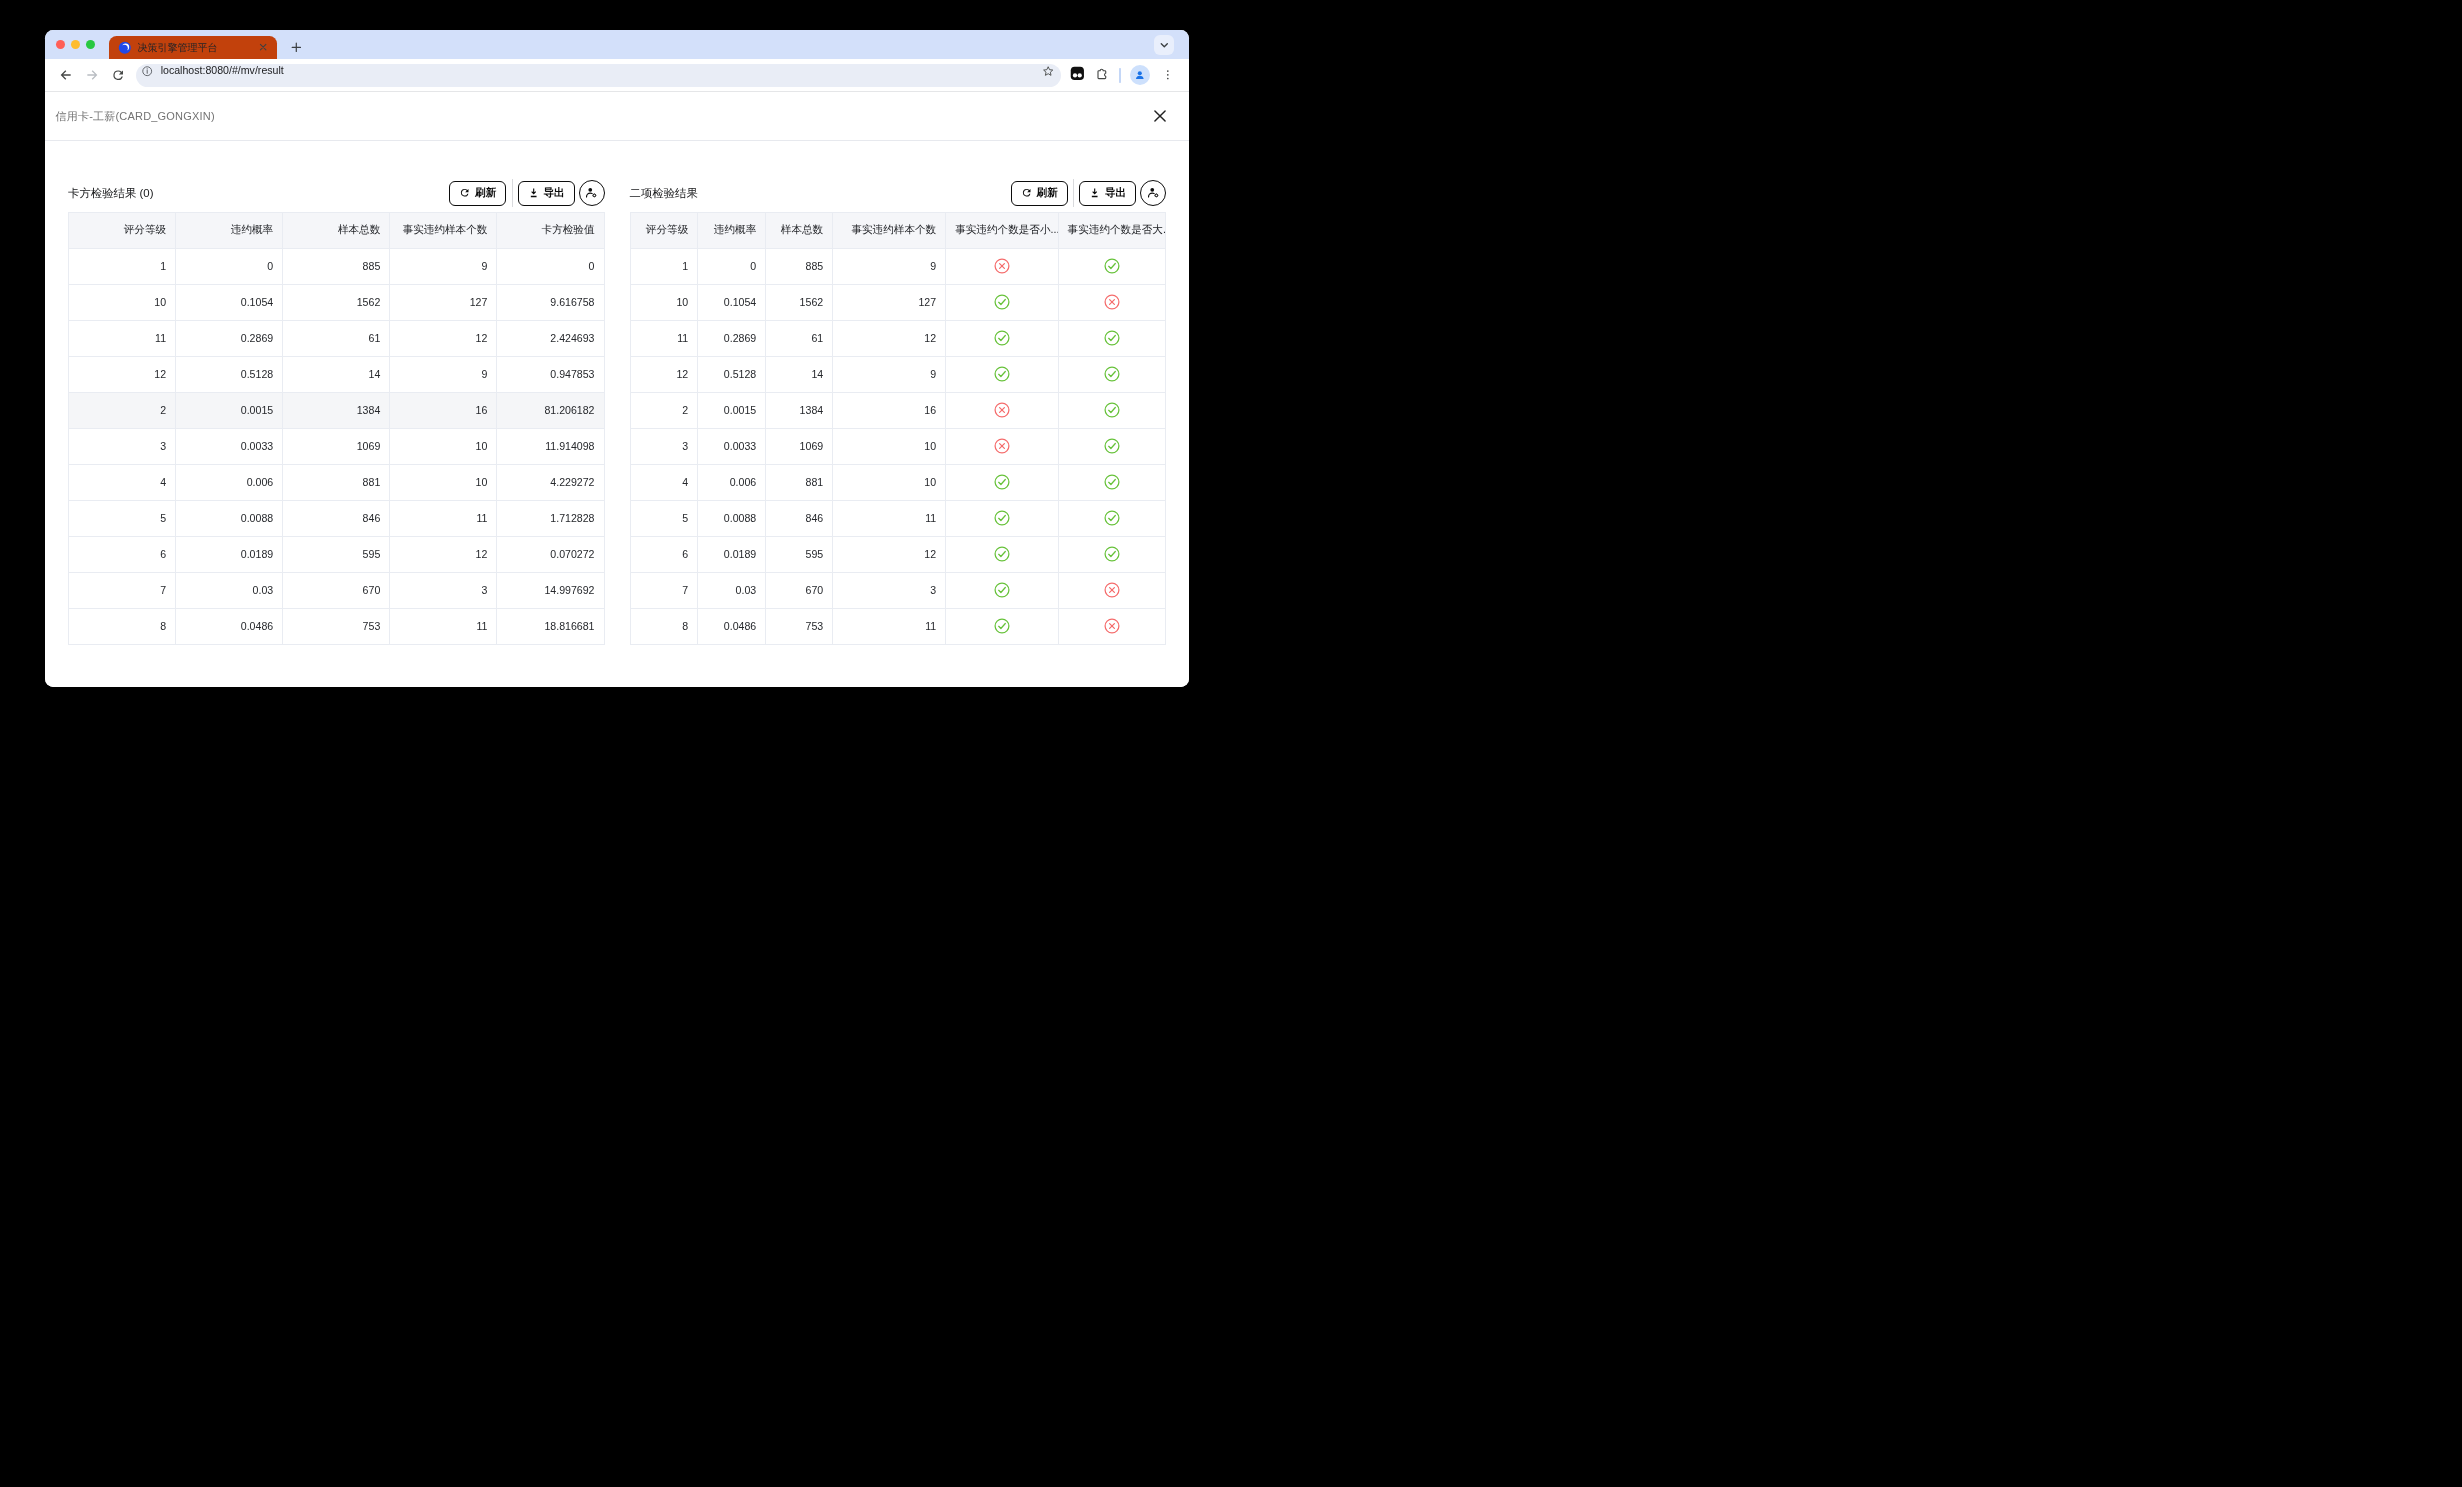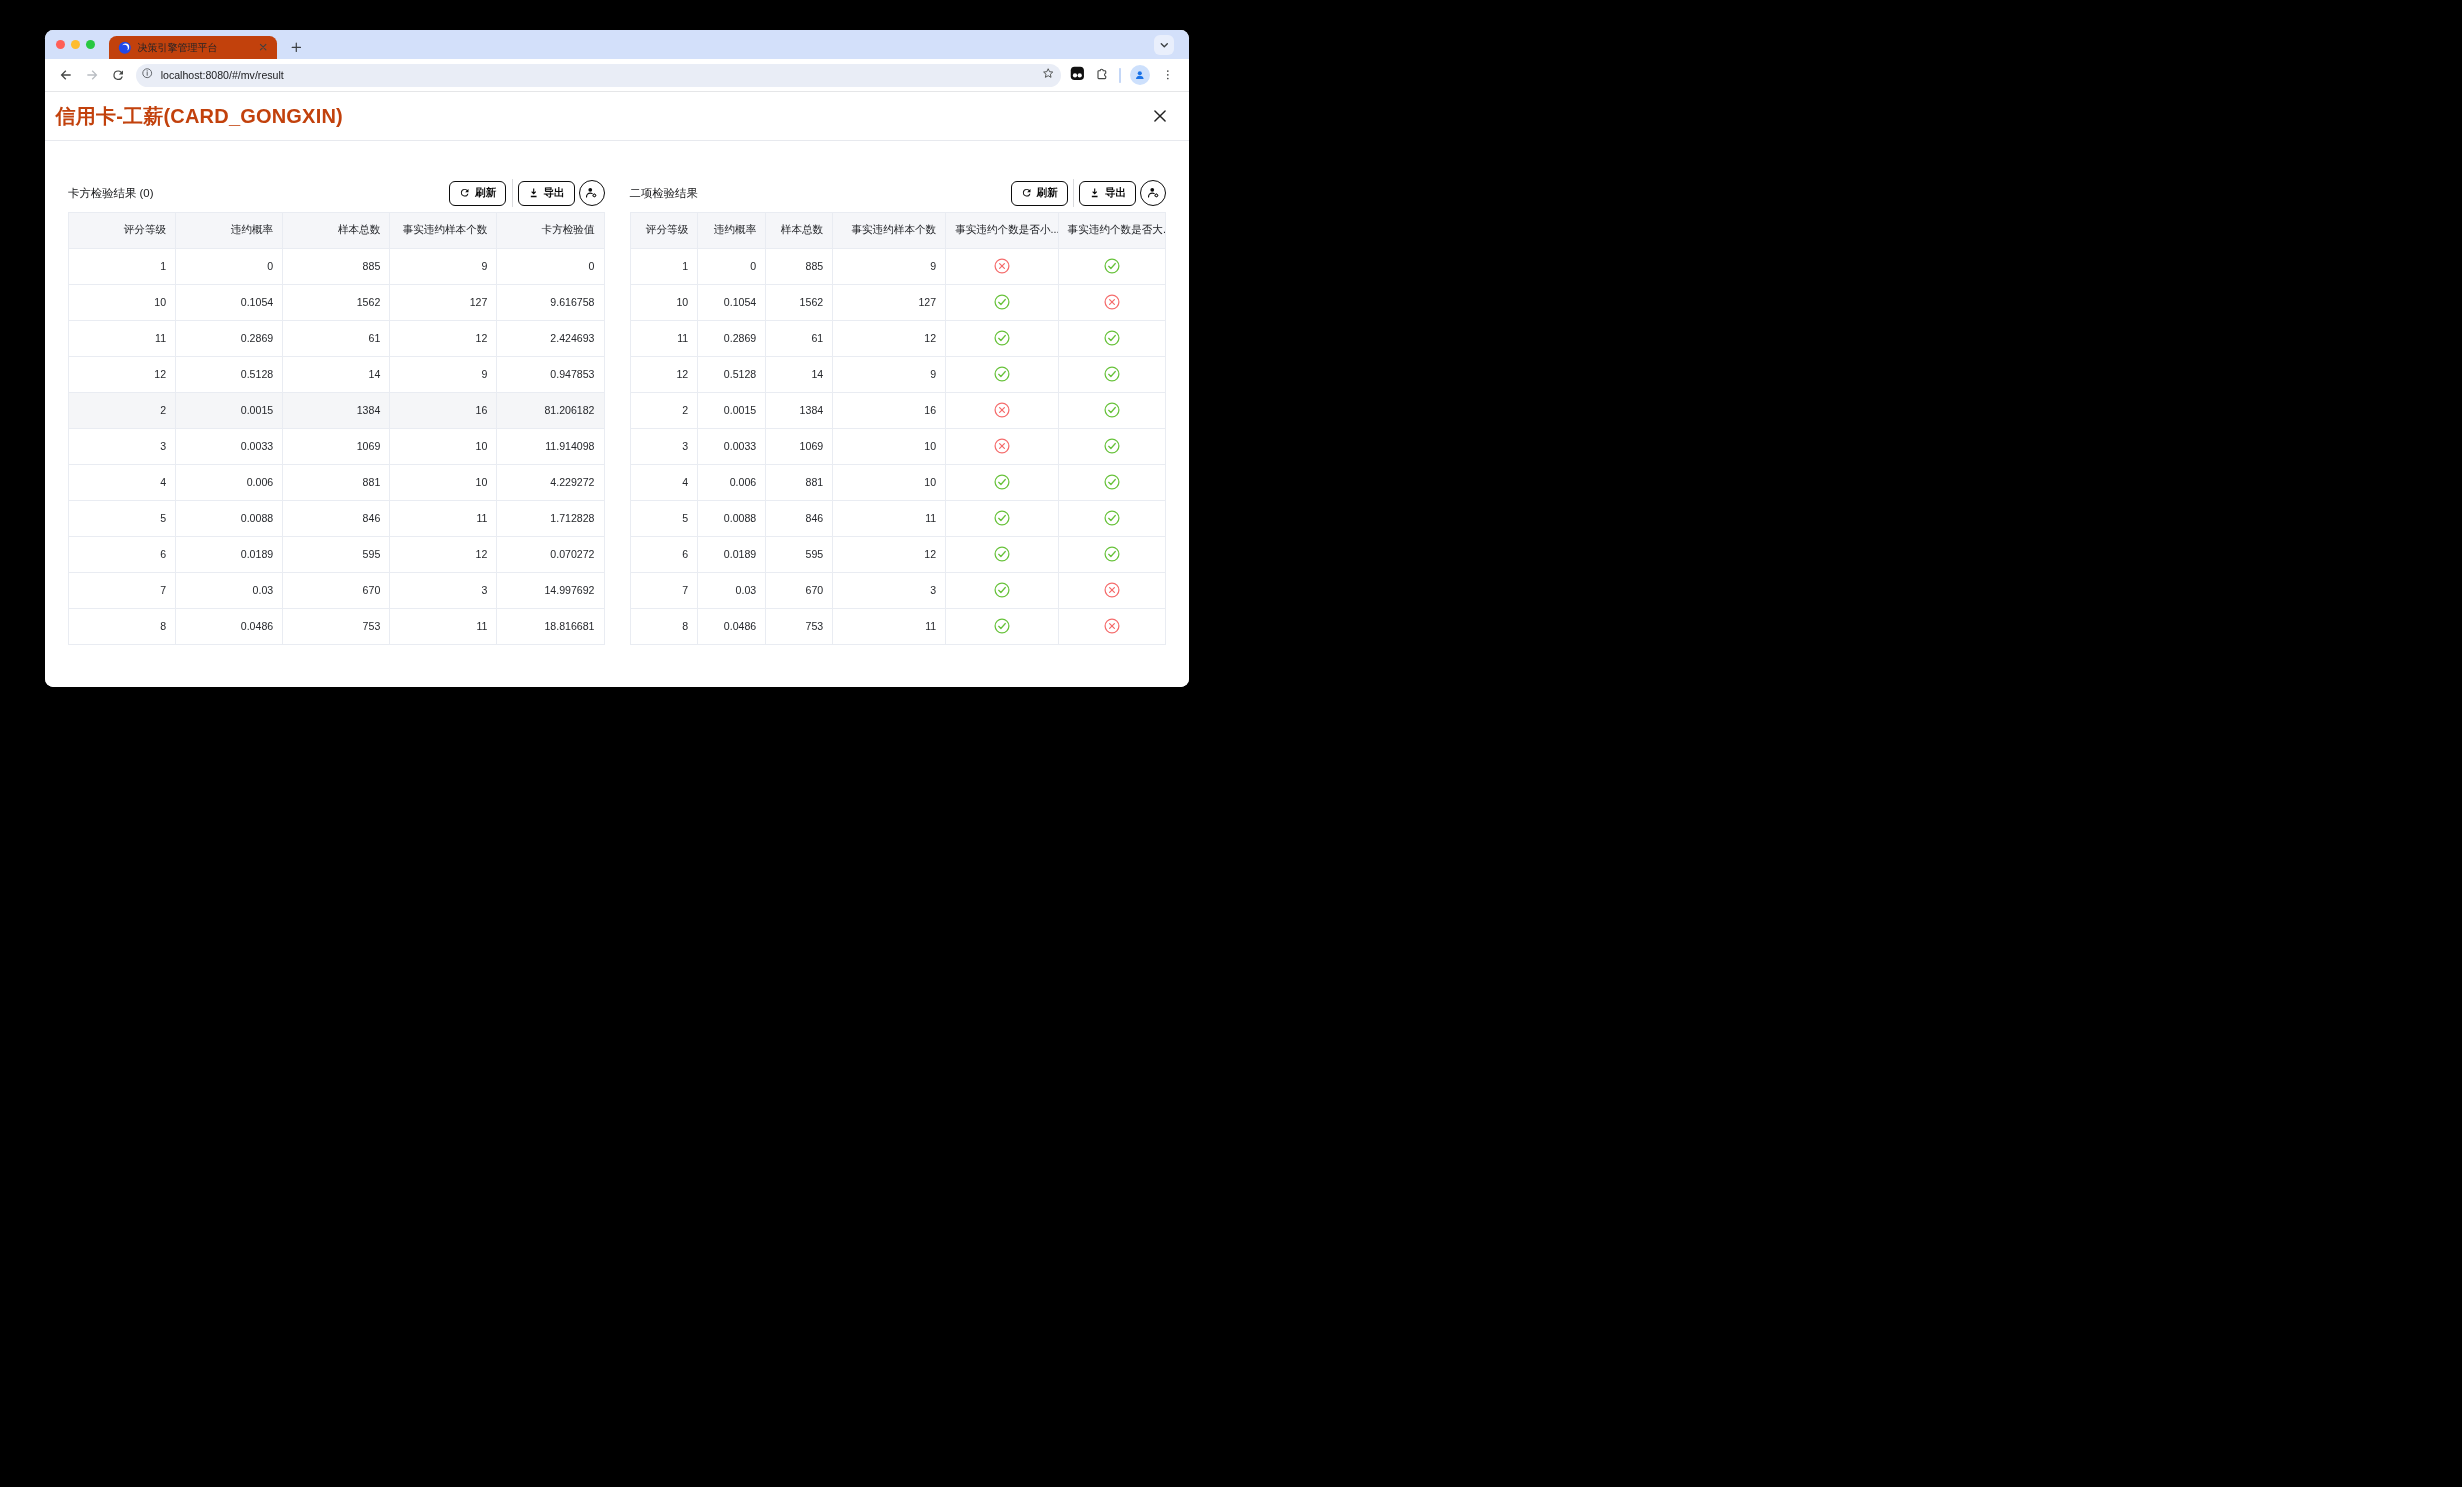--- a/index.html
+++ b/index.html
@@ -24,32 +24,32 @@
     display:flex; align-items:center; justify-content:center; cursor:pointer; }
   .tabsearch { position:absolute; right:15px; top:5.3px; width:20px; height:20px; background:#e9effc;
     border-radius:6px; display:flex; align-items:center; justify-content:center; cursor:pointer; }
 
   
   .toolbar { height:33px; background:#fff; display:flex; align-items:center; padding:0 7.6px 0 8.3px;
     border-bottom:0.8px solid #e5e6e8; }
   .navbtn { width:26px; height:26px; border-radius:50%; display:flex; align-items:center;
     justify-content:center; flex:0 0 auto; cursor:pointer; }
   .omnibox { flex:1; height:23px; background:#e9edf6; border-radius:11.4px; margin:0 7.6px 0 4.5px;
-    display:flex; align-items:center; padding:0 6px 0 4.5px; }
+    display:flex; align-items:flex-start; padding:0 6px 0 4.5px; }
   .omnibox .url { flex:1; font-size:10.6px; color:#202124; margin-left:6px; white-space:nowrap; }
   .rightIcons { display:flex; align-items:center; gap:9px; padding-right:4.5px; }
   .vsep { width:1.5px; height:15px; background:#c4d7f7; border-radius:0.8px; }
   .avatar { width:20px; height:20px; border-radius:50%; background:#cde0fc; display:flex;
     align-items:center; justify-content:center; cursor:pointer; }
 
   
   .content { background:#fff; height:595px; }
   .page-header { height:48px; display:flex; align-items:center; justify-content:space-between;
     padding:0 20px 0 10.6px; }
-  .page-title { font-size:20px; font-weight:bold; color:#c2410c; letter-spacing:0.2px; }
+  .page-title { font-size:11px; font-weight:normal; color:#737373; letter-spacing:0.2px; }
   .dialog-close { width:18px; height:18px; display:flex; align-items:center; justify-content:center;
     cursor:pointer; }
   .hr { height:0.8px; background:#e7e9ee; }
   .tabs { display:flex; align-items:flex-end; height:42px; padding-left:14.4px; }
   .tab { padding:0 10.6px 10.6px; font-size:11.4px; color:#2b2f36; cursor:pointer; border-bottom:2.3px solid transparent; }
   .tab.active { font-weight:bold; color:#000; border-bottom-color:#111; }
 
   .sections { display:flex; gap:25px; padding:15px 23px 0; }
   .panel { width:537px;margin-top:25px; }
   .panel-head { height:25px; display:flex; align-items:center; justify-content:space-between;

